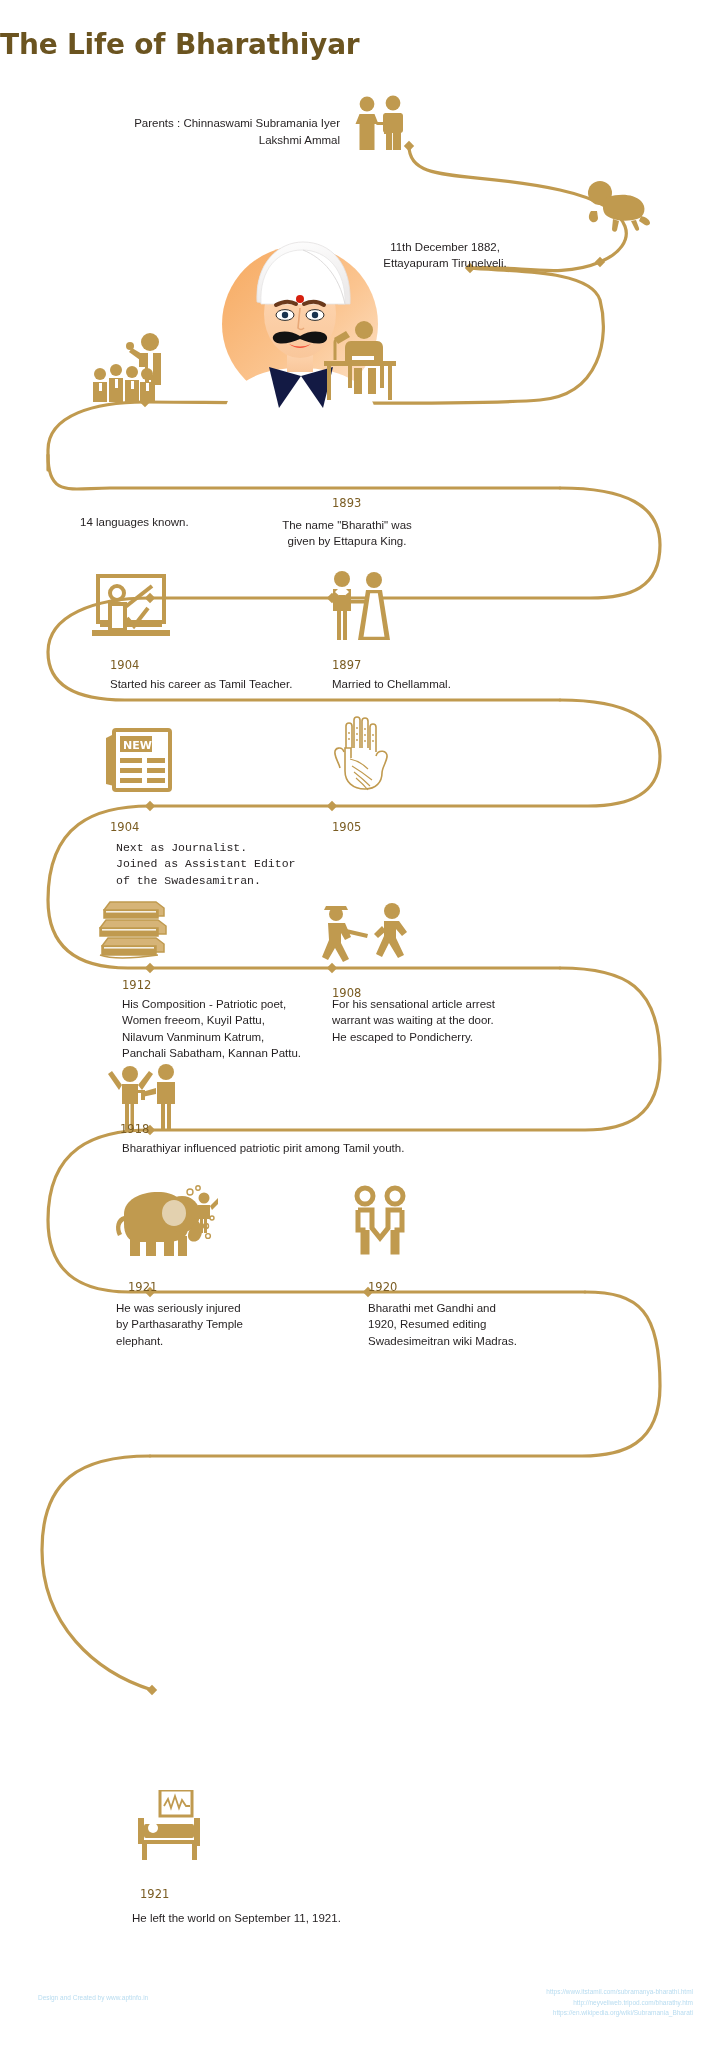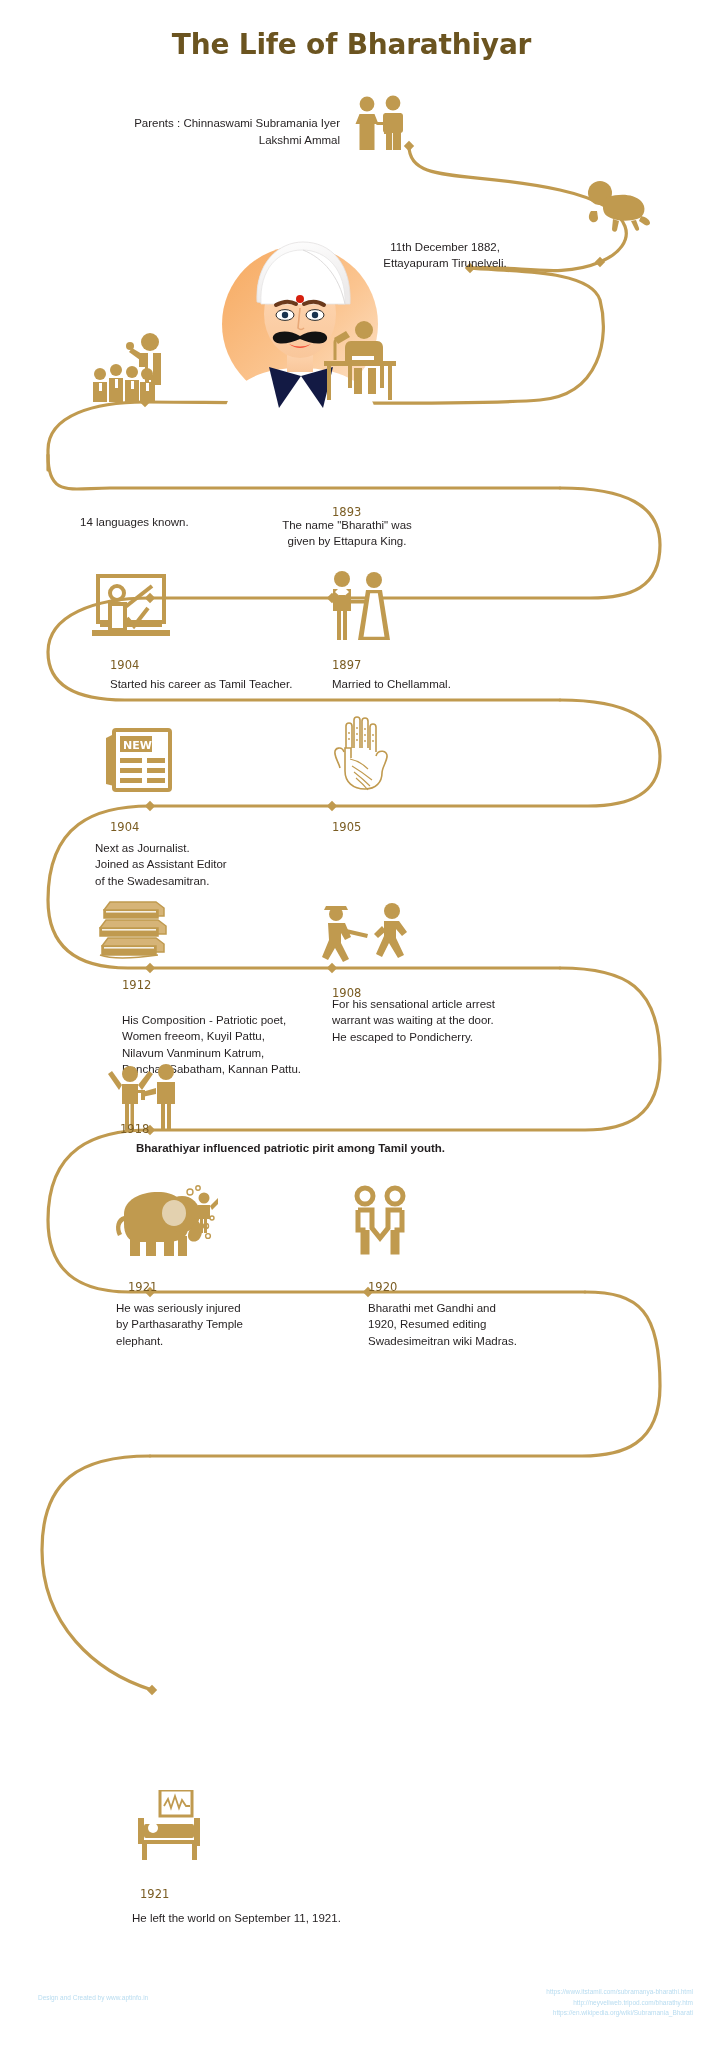--- a/index.html
+++ b/index.html
@@ -7,21 +7,21 @@
   body {
     width:703px; height:2048px; position:relative; overflow:hidden;
     font-family:"Liberation Sans", sans-serif;
     color:#231f20;
   }
   #stage { position:absolute; inset:0; }
 
   
   .title {
     position:absolute; left:0; top:28px; width:703px;
-    text-align:center;
+    text-align:left;
     font-size:28px; font-weight:bold; letter-spacing:-0.2px;
     color:#6b5420;
     font-family:"DejaVu Sans", sans-serif;
   }
 
   
   #pathLayer { position:absolute; left:0; top:0; width:703px; height:2048px; }
 
   
   .txt { position:absolute; font-size:11.5px; line-height:1.42; color:#231f20; }
@@ -253,21 +253,21 @@
         <path d="M16 18 l12 -7 l4 6 l-12 7z"></path>
 
         <rect x="34" y="36" width="22" height="4" fill="#ffffff"></rect>
       </g>
     </svg>
   </div>
 
   <div class="txt" style="left:80px; top:514px; width:220px;">
     <div>14 languages known.</div>
   </div>
-  <div class="yr" style="left:332px; top:496px;margin-top:9px;">1893</div>
+  <div class="yr" style="left:332px; top:496px;">1893</div>
   <div class="txt" style="left:232px; top:517px; width:230px; text-align:center;">
     <div>The name "Bharathi" was</div>
     <div>given by Ettapura King.</div>
   </div>
 
   <div class="ic" style="left:88px; top:572px;">
     <svg width="84" height="68" viewBox="0 0 84 68">
       <g fill="none" stroke="#c09a4f" stroke-width="4">
         <rect x="10" y="4" width="66" height="46"></rect>
       </g>
@@ -351,21 +351,21 @@
         <circle cx="35" cy="17" r="0.9"></circle>
           <circle cx="35" cy="23" r="0.9"></circle>
           <circle cx="35" cy="29" r="0.9"></circle>
         <circle cx="43" cy="23" r="0.9"></circle>
           <circle cx="43" cy="29" r="0.9"></circle>
       </g>
     </svg>
   </div>
 
   <div class="yr" style="left:110px; top:820px;">1904</div>
-  <div class="txt" style="left:95px; top:840px; width:240px;">
+  <div class="txt" style="left:116px; top:840px; width:240px;font-family:Liberation Mono, monospace;">
     <div>Next as Journalist.</div>
     <div>Joined as Assistant Editor</div>
     <div>of the Swadesamitran.</div>
   </div>
 
   <div class="yr" style="left:332px; top:820px;">1905</div>
 
   <div class="ic" style="left:96px; top:896px;">
     <svg width="76" height="68" viewBox="0 0 76 68">
       <g fill="#c09a4f" stroke="#c09a4f" stroke-width="1.5">
@@ -395,21 +395,21 @@
         <path d="M22 28 l26 6 -1 4 -26 -6z"></path>
 
         <circle cx="72" cy="11" r="8"></circle>
         <path d="M64 21 h15l8 11 -5 4 -6 -7 v9 l8 17 -6 3 -9 -15 -7 14 -6 -3 8 -18z"></path>
         <path d="M62 26 l-8 8 4 4 8 -7z"></path>
       </g>
     </svg>
   </div>
 
   <div class="yr" style="left:122px; top:978px;">1912</div>
-  <div class="txt" style="left:122px; top:996px; width:250px;margin-top:16px;">
+  <div class="txt" style="left:122px; top:996px; width:250px;">
     <div>His Composition - Patriotic poet,</div>
     <div>Women freeom, Kuyil Pattu,</div>
     <div>Nilavum Vanminum Katrum,</div>
     <div>Panchali Sabatham, Kannan Pattu.</div>
   </div>
 
   <div class="yr" style="left:332px; top:978px;margin-top:8px;">1908</div>
   <div class="txt" style="left:332px; top:996px; width:240px;">
     <div>For his sensational article arrest</div>
     <div>warrant was waiting at the door.</div>
@@ -428,21 +428,21 @@
         <circle cx="58" cy="12" r="8"></circle>
         <path d="M49 22h18v22h-4v26h-4V44h-2v26h-4V44h-4z"></path>
         <path d="M48 28 l-14 4 v5 l14 -3z"></path>
         <rect x="30" y="30" width="7" height="3"></rect>
         <rect x="33" y="33" width="4" height="7"></rect>
       </g>
     </svg>
   </div>
 
   <div class="yr" style="left:120px; top:1122px;">1918</div>
-  <div class="txt" style="left:136px; top:1140px; width:420px;font-weight:bold;">
+  <div class="txt" style="left:122px; top:1140px; width:420px;">
     <div>Bharathiyar influenced patriotic pirit among Tamil youth.</div>
   </div>
 
   <div class="ic" style="left:108px; top:1184px;">
     <svg width="110" height="72" viewBox="0 0 110 72">
       <g fill="#c09a4f">
 
         <path d="M16 30 C16 16 32 8 50 8 C66 8 78 16 80 30 L80 44
                  C80 54 70 58 58 58 L30 58 C20 58 16 50 16 40z"></path>
 

